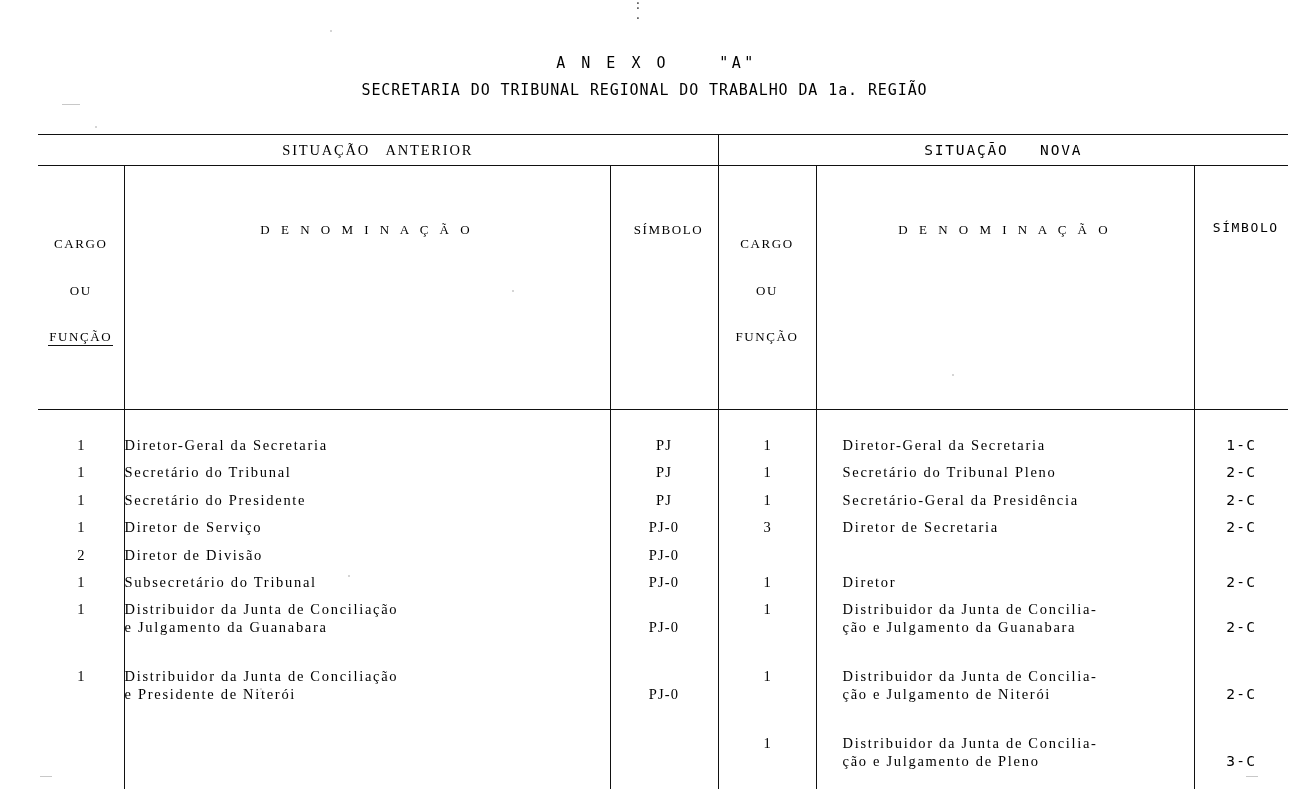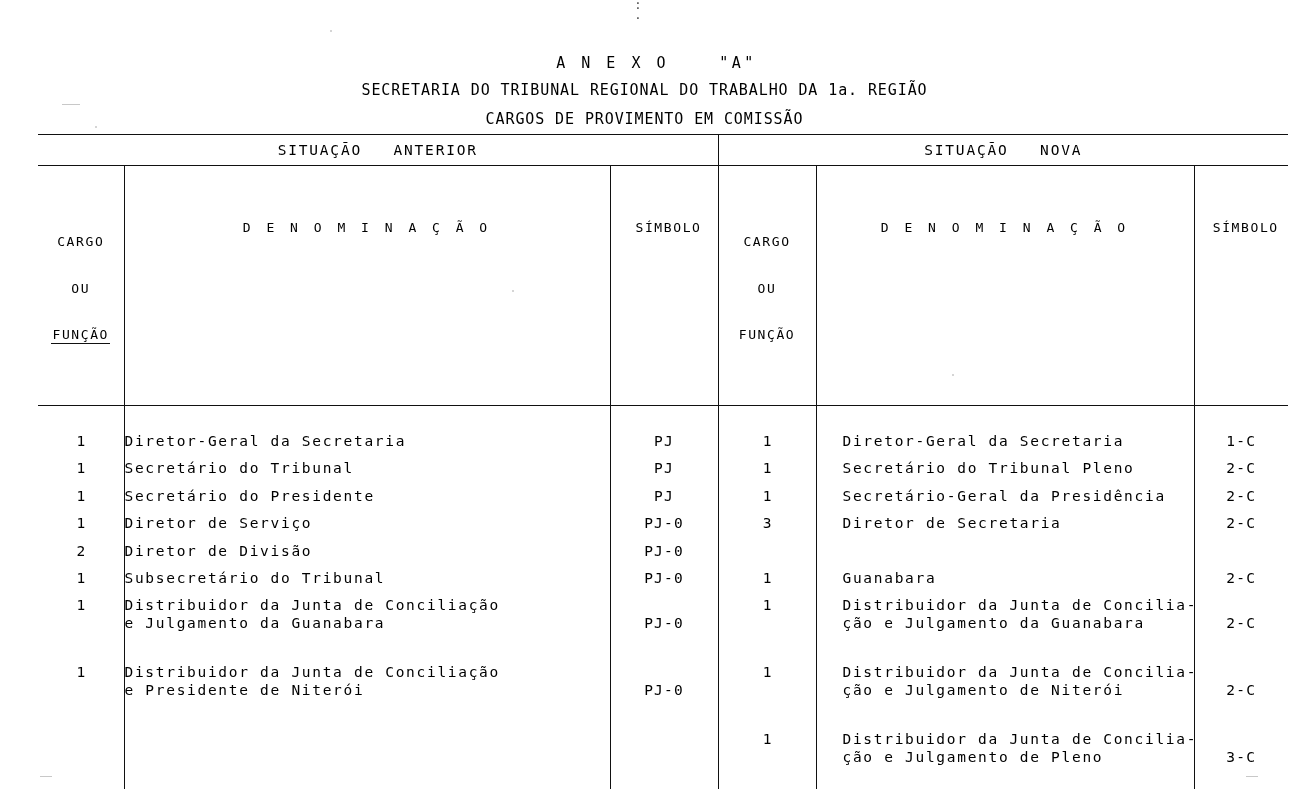--- a/index.html
+++ b/index.html
@@ -29,21 +29,21 @@
   .title-anexo {
     font-size: 15px;
     letter-spacing: 3.5px;
     margin-bottom: 9px;
     white-space: pre;
     padding-left: 24px;
   }
   .title-line2 {
     font-size: 15px;
     letter-spacing: 0.9px;
-    margin-bottom: 11px;
+    margin-bottom: 21px;
     white-space: pre;
   }
   .title-line3 {
     font-size: 15px;
     letter-spacing: 0.9px;
     white-space: pre;
   }
 
   
   .table-wrap {
@@ -97,21 +97,21 @@
     letter-spacing: 4px;
     padding-top: 24px;
   }
   .colgroup-head .sym {
     padding-top: 24px;
     letter-spacing: 1.6px;
     padding-left: 9px;
   }
 
   
-  .vl-r { border-right: 1.6px solid #111; }
+  .vl-r { border-right: 1.6px solid #111; font-family: Liberation Serif, serif; }
 
   .cell-num {
     text-align: center;
     font-size: 14.5px;
     white-space: pre;
   }
   .cell-den {
     font-size: 14.5px;
     letter-spacing: 1.7px;
     white-space: pre;
@@ -184,21 +184,20 @@
   <div class="speck speck-dot" style="left:512px; top:290px;"></div>
   <div class="speck speck-dot" style="left:260px; top:688px;"></div>
   <div class="speck speck-dot" style="left:348px; top:575px;"></div>
   <div class="speck speck-dot" style="left:952px; top:374px;"></div>
   <div class="speck speck-line" style="left:40px; top:776px; width:12px;"></div>
   <div class="speck speck-line" style="left:1246px; top:776px; width:12px;"></div>
 
   <div class="titles">
     <div class="title-anexo">A N E X O    "A"</div>
     <div class="title-line2">SECRETARIA DO TRIBUNAL REGIONAL DO TRABALHO DA 1a. REGIÃO</div>
-    <div class="title-line3">CARGOS DE PROVIMENTO EM COMISSÃO</div>
   </div>
 
   <div class="table-wrap">
     <div class="hrule"></div>
 
     <table class="main">
       <colgroup>
         <col style="width:86px">
         <col style="width:486px">
         <col style="width:108px">
@@ -307,21 +306,21 @@
           <td class="cell-num vl-r"></td>
           <td class="cell-den nopad vl-r"></td>
           <td class="cell-sym"></td>
         </tr>
 
         <tr>
           <td class="cell-num vl-r">1</td>
           <td class="cell-den vl-r">Subsecretário do Tribunal</td>
           <td class="cell-sym vl-r">PJ-0</td>
           <td class="cell-num vl-r">1</td>
-          <td class="cell-den nopad vl-r">Guanabara</td>
+          <td class="cell-den nopad vl-r">Diretor</td>
           <td class="cell-sym">2-C</td>
         </tr>
 
         <tr>
           <td class="cell-num vl-r two-line-num tall">1</td>
           <td class="cell-den vl-r two-line tall"><span>Distribuidor da Junta de Conciliação</span><br><span>e Julgamento da Guanabara</span></td>
           <td class="cell-sym vl-r two-line-sym tall">PJ-0</td>
           <td class="cell-num vl-r two-line-num tall">1</td>
           <td class="cell-den nopad vl-r two-line tall"><span>Distribuidor da Junta de Concilia-</span><br><span>ção e Julgamento da Guanabara</span></td>
           <td class="cell-sym two-line-sym tall">2-C</td>

